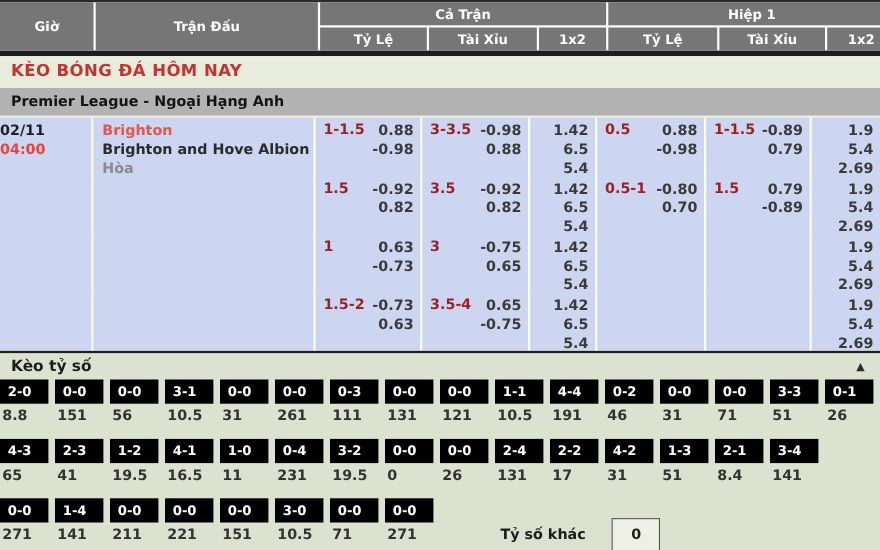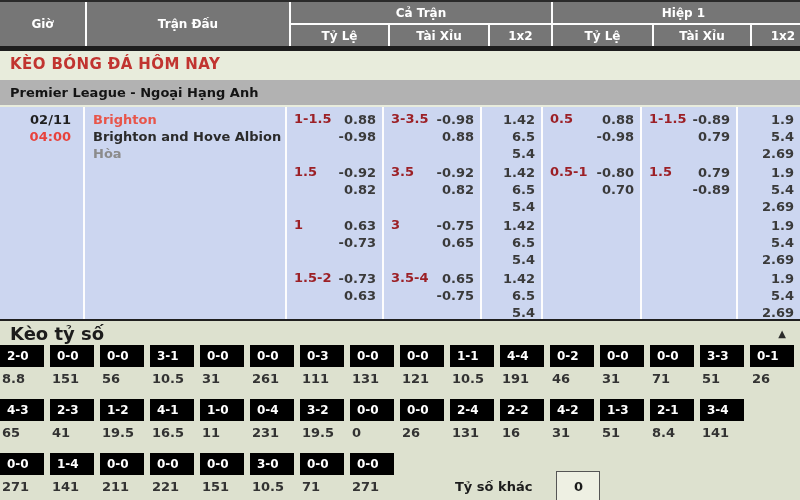--- a/index.html
+++ b/index.html
@@ -21,40 +21,40 @@
     color:#c13430;font-size:15px;font-weight:bold;letter-spacing:.4px;}
   .league-bar{height:25px;line-height:25px;margin-top:2px;padding-left:10px;
     background:#b2b2b2;color:#141414;font-size:13px;font-weight:bold;}
 
   
   .odds-table{background:#fdfdfd;margin-top:2px;}
   .orow{display:grid;grid-template-columns:85px 202px 97px 98px 61px 99px 96px 62px;
     height:51px;margin-bottom:2px;}
   .ocell{background:#ccd6f0;border-right:2px solid #fdfdfd;box-sizing:border-box;}
   .ocell:last-child{border-right:none;}
-  .ocell.time{text-align:right;padding:4px 12px 0 0;}
+  .ocell.time{text-align:left;padding:4px 12px 0 0;}
   .ocell.time .date{color:#1f1f1f;font-size:13px;font-weight:bold;line-height:17px;}
   .ocell.time .kick{color:#e8423c;font-size:13px;font-weight:bold;line-height:17px;}
   .ocell.match{padding:4px 0 0 8px;}
   .ocell.match .home{color:#e8554a;font-size:13px;font-weight:bold;line-height:17px;}
   .ocell.match .away{color:#2b2b2b;font-size:13px;font-weight:bold;line-height:17px;}
   .ocell.match .draw{color:#8b8b8b;font-size:13px;font-weight:bold;line-height:17px;}
   .ocell.odds{display:flex;justify-content:space-between;align-items:flex-start;
     padding:4px 6px 0 7px;cursor:pointer;}
   .line{color:#9c2026;font-size:13px;font-weight:bold;line-height:16px;}
   .nums{display:flex;flex-direction:column;align-items:flex-end;margin-left:auto;}
   .num{color:#3a3a3a;font-size:13px;font-weight:bold;line-height:17px;}
   .ocell.x12{flex-direction:column;align-items:flex-end;padding:4px 6px 0 0;}
 
   
   .score-section{margin-top:0;border-top:2px solid #1f1f1f;background:#dde1cf;
     position:relative;padding-bottom:0;}
   .score-head{height:24px;display:flex;align-items:center;justify-content:space-between;
     padding:0 14px 0 10px;}
-  .score-title{color:#1c1c1c;font-size:18px;font-weight:bold;}
+  .score-title{color:#1c1c1c;font-size:14px;font-weight:bold;}
   .collapse{color:#2a2a2a;font-size:10px;cursor:pointer;}
   .srow{display:flex;height:50px;margin-bottom:4px;padding-left:0;}
   .scell{width:44px;margin-right:6px;cursor:pointer;}
   .sbox{height:22px;line-height:22px;background:#000;color:#fff;
     font-size:12px;font-weight:bold;padding-left:7px;box-sizing:border-box;}
   .sodds{padding:4px 0 0 2px;color:#333;font-size:13px;font-weight:bold;}
   .other-group{position:absolute;left:455px;top:150px;display:flex;align-items:center;gap:24px;}
   .other-label{color:#1c1c1c;font-size:13px;font-weight:bold;}
   .other-box{width:42px;height:28px;border:1px solid #555;background:#eef0e3;
     display:flex;align-items:center;justify-content:center;
@@ -354,21 +354,21 @@
           <div class="scell">
             <div class="sbox">0-0</div>
             <div class="sodds">26</div>
           </div>
           <div class="scell">
             <div class="sbox">2-4</div>
             <div class="sodds">131</div>
           </div>
           <div class="scell">
             <div class="sbox">2-2</div>
-            <div class="sodds">16</div>
+            <div class="sodds">17</div>
           </div>
           <div class="scell">
             <div class="sbox">4-2</div>
             <div class="sodds">31</div>
           </div>
           <div class="scell">
             <div class="sbox">1-3</div>
             <div class="sodds">51</div>
           </div>
           <div class="scell">

